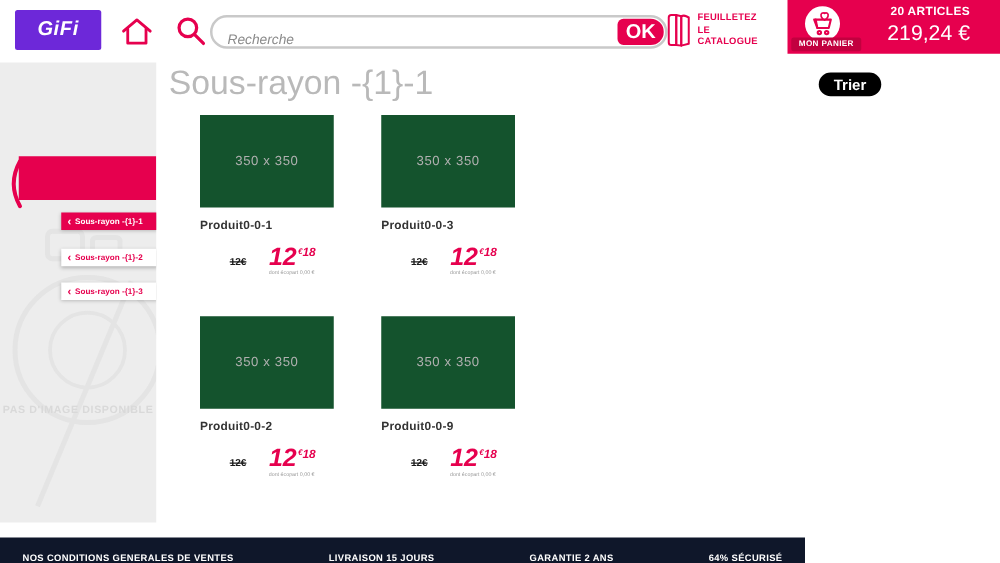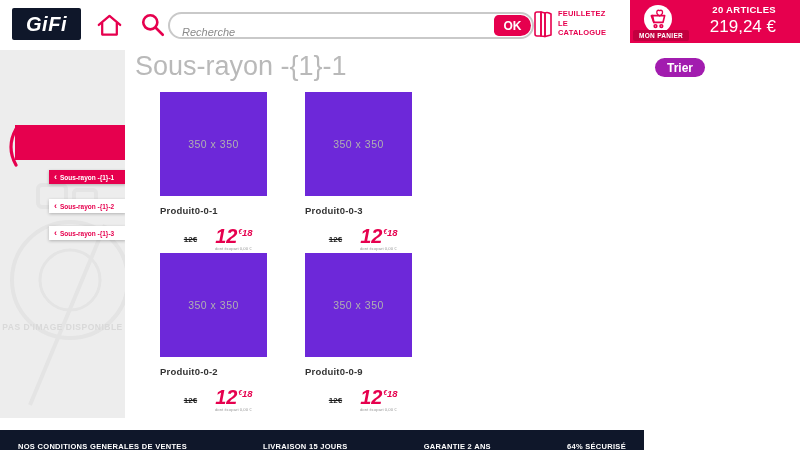--- a/index.html
+++ b/index.html
@@ -1,33 +1,33 @@
 <!DOCTYPE html>
 <html><head>
 <meta charset="utf-8">
 <style>
   * { margin:0; padding:0; box-sizing:border-box; }
   html,body { width:800px; height:450px; overflow:hidden; background:#fff;
               font-family:"Liberation Sans", sans-serif; }
 
   
   .header { position:absolute; left:0; top:0; width:800px; height:50px; background:#fff; }
-  .logo { position:absolute; left:12px; top:8px; width:69px; height:32px; background:#0f172a;
+  .logo { position:absolute; left:12px; top:8px; width:69px; height:32px; background:#6d28d9;
           border-radius:2px; display:flex; align-items:center; justify-content:center;
-          color:#fff; font-style:italic; font-weight:900; font-size:20px; letter-spacing:.5px; cursor:pointer; }
+          color:#fff; font-style:italic; font-weight:900; font-size:16px; letter-spacing:.5px; cursor:pointer; }
   .home-ic { position:absolute; left:96px; top:12px; width:27px; height:27px; cursor:pointer; }
   .search-ic { position:absolute; left:140px; top:12px; width:26px; height:26px; cursor:pointer; }
   .search-bar { position:absolute; left:168px; top:12px; width:366px; height:27px;
                 border:2px solid #c9c9c9; border-radius:14px; background:#fff; }
   .search-bar input { position:absolute; left:12px; top:0; width:300px; height:36px; border:none; outline:none;
                       font-style:italic; font-size:11px; color:#555; background:transparent;
                       font-family:"Liberation Sans", sans-serif; }
   .search-bar input::placeholder { color:#8a8a8a; }
   .ok-btn { position:absolute; right:1px; top:1px; width:37px; height:21px; background:#e6004e;
-            border:none; border-radius:5px 11px 11px 5px; color:#fff; font-weight:bold; font-size:12px;
+            border:none; border-radius:5px 11px 11px 5px; color:#fff; font-weight:bold; font-size:16px;
             cursor:pointer; font-family:"Liberation Sans", sans-serif; }
   .catalogue { position:absolute; left:533px; top:9px; display:flex; gap:5px; align-items:flex-start; cursor:pointer; }
   .cat-lines { color:#e6004e; font-weight:bold; font-size:7.5px; line-height:9.5px; letter-spacing:.2px; }
   .cart { position:absolute; left:630px; top:0; width:170px; height:43px; background:#e6004e; cursor:pointer; }
   .cart-circle { position:absolute; left:14px; top:5px; width:28px; height:28px; background:#fff;
                  border-radius:50%; display:flex; align-items:center; justify-content:center; }
   .cart-pill { position:absolute; left:3px; bottom:2px; background:#c2003f; color:#fff;
                font-size:6.5px; font-weight:bold; padding:2px 6px; border-radius:2px; letter-spacing:.3px; }
   .cart-info { position:absolute; right:24px; top:4px; text-align:right; color:#fff; }
   .cart-count { font-size:9.5px; font-weight:600; letter-spacing:.3px; }
@@ -41,25 +41,25 @@
   .side-item { position:absolute; left:49px; width:77px; height:14px; display:flex; align-items:center; gap:3px;
                padding-left:5px; font-size:6.5px; font-weight:bold; cursor:pointer;
                box-shadow:0 1px 3px rgba(0,0,0,.25); background:#fff; color:#e6004e; }
   .side-item .chev { font-size:9px; line-height:1; font-weight:bold; }
   .side-item.active { background:#e6004e; color:#fff; }
   .no-image { position:absolute; left:0; top:272px; width:125px; text-align:center;
               font-size:8.5px; font-weight:bold; color:#d9d9d9; letter-spacing:.5px; }
 
   
   .page-title { position:absolute; left:135px; top:51px; font-size:27px; font-weight:300; color:#b9b9b9; }
-  .sort-btn { position:absolute; left:655px; top:58px; height:19px; background:#a21caf; color:#fff;
+  .sort-btn { position:absolute; left:655px; top:58px; height:19px; background:#000000; color:#fff;
               border:none; border-radius:10px; padding:0 12px; font-size:12px; font-weight:bold;
               cursor:pointer; font-family:"Liberation Sans", sans-serif;text-align:right; }
   .card { position:absolute; width:122px; cursor:pointer; }
-  .p-img { width:107px; height:104px; background:#6d28d9; display:flex; align-items:center; justify-content:center;
+  .p-img { width:107px; height:74px; background:#14532d; display:flex; align-items:center; justify-content:center;
            color:#b0b0b0; font-size:10.5px; letter-spacing:.5px; }
   .p-name { margin-top:9px; font-size:9.5px; font-weight:bold; color:#333; letter-spacing:.2px; }
   .p-prices { margin-top:12px; display:flex; justify-content:center; align-items:flex-start; gap:18px; width:122px; }
   .old-price { margin-top:7px; font-size:8px; font-weight:800; color:#1a1a1a; text-decoration:line-through;
                text-decoration-color:#1a1a1a; }
   .new-price-wrap { display:flex; flex-direction:column; }
   .new-price { display:flex; color:#e6004e; font-style:italic; }
   .np-int { font-size:20px; font-weight:800; line-height:17px; }
   .np-col { display:flex; margin-left:1px; }
   .np-cur { font-size:6.5px; font-weight:800; line-height:7px; }

